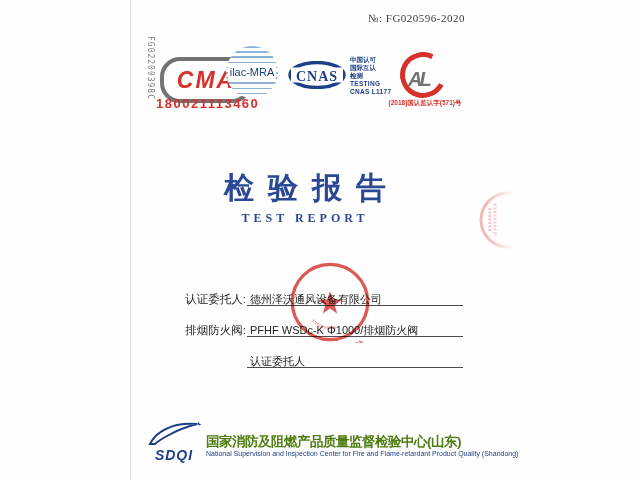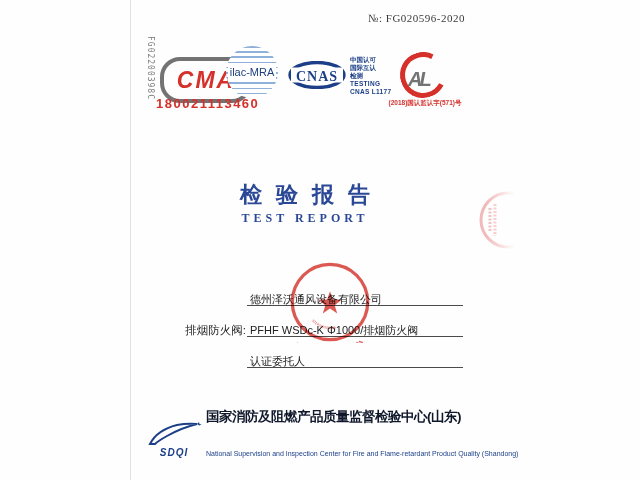--- a/index.html
+++ b/index.html
@@ -27,39 +27,39 @@
   
   #cnas-text{left:350px;top:56px;font-size:6.5px;line-height:8px;color:#1c3f87;font-weight:bold;}
   #cnas-text .en{font-weight:bold;letter-spacing:0.3px;}
   
   #cal-logo{left:400px;top:52px;width:36px;height:36px;border:5px solid #d5302a;border-radius:50%;
             border-right-color:transparent;transform:rotate(-18deg);}
   #cal-letters{left:408px;top:58px;font-size:20px;font-weight:bold;font-style:italic;color:#737373;
                letter-spacing:-3px;transform:none;margin-top:10px;}
   #cal-caption{left:384px;top:99px;width:82px;text-align:center;font-size:6.5px;color:#d5302a;font-weight:bold;}
   
-  #title-cn{left:145px;top:168px;width:320px;text-align:center;font-size:22px;font-weight:bold;
+  #title-cn{left:145px;top:168px;width:320px;text-align:center;font-size:30px;font-weight:bold;
             color:#2a4896;letter-spacing:14px;text-indent:14px;
-            font-family:"DejaVu Sans",sans-serif;margin-top:12px;}
+            font-family:"DejaVu Sans",sans-serif;}
   #title-en{left:145px;top:211px;width:320px;text-align:center;font-size:12px;font-weight:bold;
             color:#2a4896;letter-spacing:4px;font-family:"Liberation Serif",serif;}
   
   .field-label{width:86px;text-align:right;font-size:11.5px;color:#222;}
   .field-value{left:250px;font-size:11px;color:#222;white-space:nowrap;}
   .field-line{left:247px;width:216px;height:1px;background:#4a4a4a;}
   
   #company-stamp{left:289px;top:261px;width:82px;height:82px;opacity:0.88;mix-blend-mode:multiply;}
   #faded-stamp{left:478px;top:190px;width:60px;height:60px;opacity:0.45;
                -webkit-mask-image:linear-gradient(90deg,#000 15%,transparent 60%);
                mask-image:linear-gradient(90deg,#000 15%,transparent 60%);}
   
   #footer-logo{left:147px;top:422px;}
-  #footer-logo-text{left:147px;top:447px;width:54px;text-align:center;font-size:10px;font-weight:bold;
+  #footer-logo-text{left:147px;top:447px;width:54px;text-align:center;font-size:14px;font-weight:bold;
                     font-style:italic;color:#1c3f87;letter-spacing:1px;}
-  #footer-name-cn{left:206px;top:408px;width:260px;font-size:13.5px;font-weight:bold;color:#0f172a;
+  #footer-name-cn{left:206px;top:433px;width:260px;font-size:13.5px;font-weight:bold;color:#4d7c0f;
                   letter-spacing:-0.5px;white-space:nowrap;}
   #footer-name-en{left:206px;top:450px;width:256px;font-size:7px;color:#1c3f87;white-space:nowrap;}
 </style>
 </head>
 <body>
 
 <div id="page">
 
   <div class="abs" id="paper-edge"></div>
 
@@ -93,20 +93,21 @@
     <div class="en">CNAS L1177</div>
   </div>
 
   <div class="abs" id="cal-logo"></div>
   <div class="abs" id="cal-letters">AL</div>
   <div class="abs" id="cal-caption">(2018)国认监认字(571)号</div>
 
   <div class="abs" id="title-cn">检验报告</div>
   <div class="abs" id="title-en">TEST REPORT</div>
 
+  <div class="abs field-label" style="left:160px;top:292px;">认证委托人:</div>
   <div class="abs field-value" style="top:292px;">德州泽沃通风设备有限公司</div>
   <div class="abs field-line" style="top:305px;"></div>
 
   <div class="abs field-label" style="left:160px;top:323px;">排烟防火阀:</div>
   <div class="abs field-value" style="top:323px;text-align:center;">PFHF WSDc-K Φ1000/排烟防火阀</div>
   <div class="abs field-line" style="top:336px;"></div>
 
   <div class="abs field-value" style="top:354px;">认证委托人</div>
   <div class="abs field-line" style="top:367px;"></div>
 

